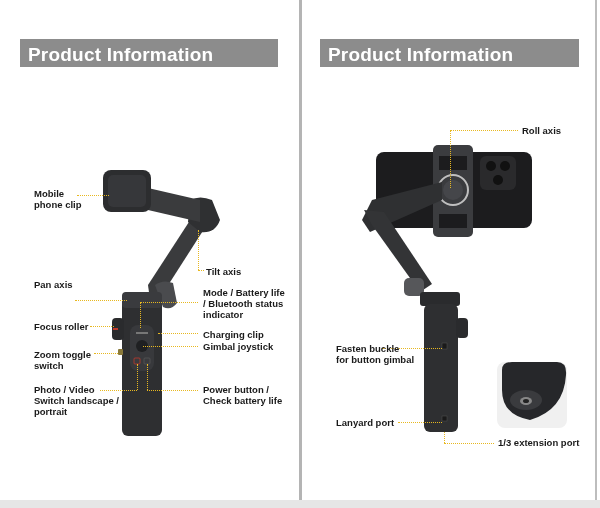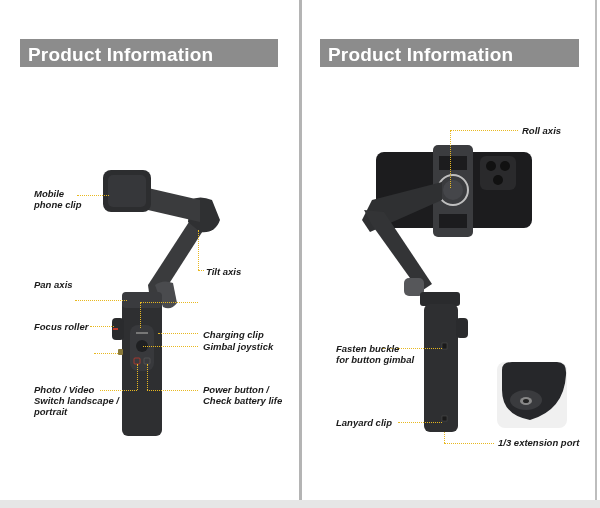--- a/index.html
+++ b/index.html
@@ -8,21 +8,21 @@
   .panel { position:absolute; top:0; height:500px; background:#fff; }
   .panel.left { left:0; width:299px; }
   .panel.right { left:302px; width:293px; }
   .divider { position:absolute; left:299px; top:0; width:3px; height:508px; background:#b4b4b4; }
   .right-edge { position:absolute; left:595px; top:0; width:2px; height:508px; background:#bdbdbd; }
   .bottom-strip { position:absolute; left:0; top:500px; width:600px; height:8px; background:#e6e6e6; }
   .title-bar { position:absolute; height:28px; background:#8c8c8c; color:#fff; font-weight:bold;
                font-size:19px; line-height:32px; padding-left:8px; box-sizing:border-box; letter-spacing:0.2px; }
   .left .title-bar { left:20px; top:39px; width:258px; }
   .right .title-bar { left:18px; top:39px; width:259px; }
-  .label { position:absolute; font-size:9.5px; font-weight:bold; color:#1a1a1a; line-height:11px; white-space:pre-line;font-style:italic; }
+  .label { position:absolute; font-size:9.5px; font-weight:bold; color:#1a1a1a; line-height:11px; white-space:pre-line; }
   .lead { position:absolute; border-top:1px dotted #e8b820; height:0; }
   .lead-v { position:absolute; border-left:1px dotted #e8b820; width:0; }
   svg { position:absolute; }
 </style>
 </head>
 <body>
 
 <div class="panel left">
   <div class="title-bar">Product Information</div>
 
@@ -66,23 +66,28 @@
   <div class="lead" style="left:94px;top:353px;width:24px;"></div>
   <div class="lead-v" style="left:137px;top:364px;height:26px;"></div>
   <div class="lead" style="left:100px;top:390px;width:37px;"></div>
   <div class="lead-v" style="left:147px;top:364px;height:26px;"></div>
   <div class="lead" style="left:147px;top:390px;width:51px;"></div>
 
   <div class="label" style="left:34px;top:188px;">Mobile
 phone clip</div>
   <div class="label" style="left:206px;top:266px;">Tilt axis</div>
   <div class="label" style="left:34px;top:279px;">Pan axis</div>
+  <div class="label" style="left:203px;top:287px;">Mode / Battery life
+/ Bluetooth status
+indicator</div>
   <div class="label" style="left:34px;top:321px;">Focus roller</div>
   <div class="label" style="left:203px;top:329px;">Charging clip</div>
   <div class="label" style="left:203px;top:341px;">Gimbal joystick</div>
+  <div class="label" style="left:34px;top:349px;">Zoom toggle
+switch</div>
   <div class="label" style="left:34px;top:384px;">Photo / Video
 Switch landscape /
 portrait</div>
   <div class="label" style="left:203px;top:384px;">Power button /
 Check battery life</div>
 </div>
 
 <div class="divider"></div>
 
 <div class="panel right">
@@ -125,18 +130,18 @@
   <div class="lead-v" style="left:148px;top:130px;height:58px;"></div>
   <div class="lead" style="left:148px;top:130px;width:68px;"></div>
   <div class="lead" style="left:80px;top:348px;width:60px;"></div>
   <div class="lead" style="left:96px;top:422px;width:44px;"></div>
   <div class="lead-v" style="left:142px;top:432px;height:11px;"></div>
   <div class="lead" style="left:142px;top:443px;width:50px;"></div>
 
   <div class="label" style="left:220px;top:125px;">Roll axis</div>
   <div class="label" style="left:34px;top:343px;">Fasten buckle
 for button gimbal</div>
-  <div class="label" style="left:34px;top:417px;">Lanyard clip</div>
+  <div class="label" style="left:34px;top:417px;">Lanyard port</div>
   <div class="label" style="left:196px;top:437px;">1/3 extension port</div>
 </div>
 
 <div class="right-edge"></div>
 <div class="bottom-strip"></div>
 
 </body></html>

